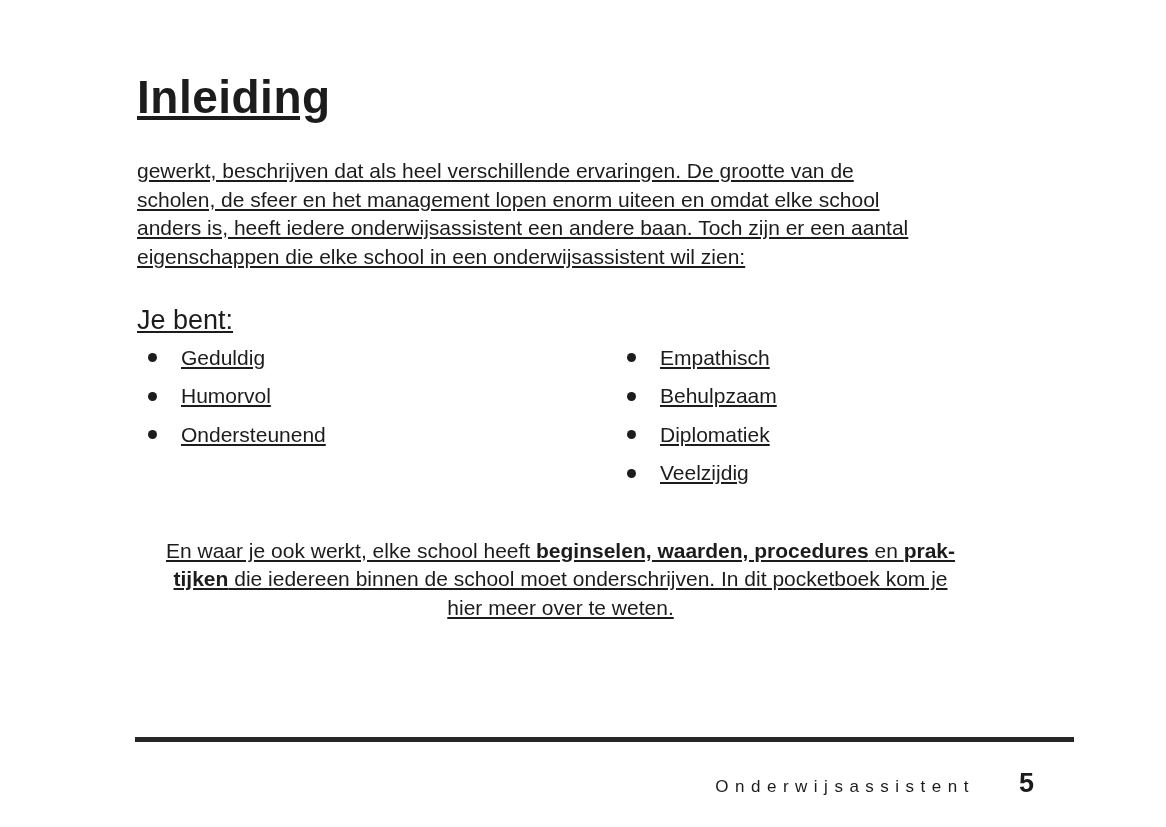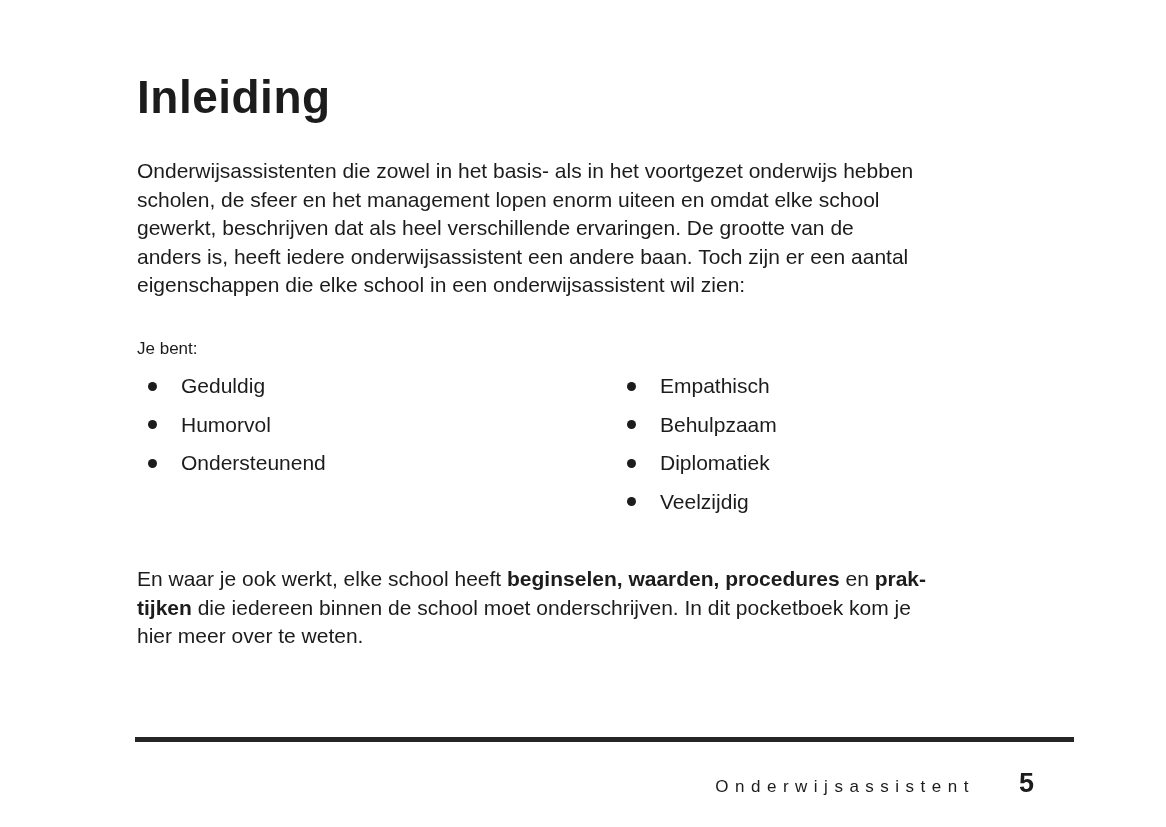--- a/index.html
+++ b/index.html
@@ -10,20 +10,21 @@
     background: var(--background, #ffffff);
     font-family: "Liberation Sans", "DejaVu Sans", sans-serif;
     color: var(--text, #1c1c1c);
     overflow: hidden;
   }
   .page {
     position: relative;
     width: 1074px;
     height: 827px;
     background: var(--background, #ffffff);
+    text-decoration: underline;
   }
   .content {
     padding-left: 137px;
     padding-right: 90px;
   }
   .doc-title {
     margin: 0;
     padding-top: 74px;
     font-size: 46px;
     line-height: 46px;
@@ -31,21 +32,21 @@
     letter-spacing: 0.5px;
   }
   .intro {
     margin: 37px 0 0 0;
     font-size: 21px;
     line-height: 28.5px;
   }
   .line { display: block; white-space: nowrap; }
   .lead {
     margin: 35px 0 0 0;
-    font-size: 17px;
+    font-size: 27px;
     line-height: 28.5px;
   }
   .columns {
     display: flex;
     margin-top: 4px;
   }
   .qual-list {
     list-style: none;
     margin: 0;
     padding: 0;
@@ -64,20 +65,21 @@
     height: 9px;
     border-radius: 50%;
     background: var(--text, #1c1c1c);
     margin-left: 11px;
   }
   .qual-text { margin-left: 24px; }
   .closing {
     margin: 44px 0 0 0;
     font-size: 21px;
     line-height: 28.5px;
+    text-align: center;
   }
   .closing strong { font-weight: 700; }
   .rule {
     position: absolute;
     left: 135px;
     right: 0;
     top: 737px;
     height: 5px;
     background: var(--rule, #262626);
   }
@@ -101,23 +103,22 @@
 </style>
 </head>
 <body>
 
 <div class="page">
   <main class="content">
 
     <h1 class="doc-title">Inleiding</h1>
 
     <p class="intro">
-      <span class="line">Onderwijsassistenten die zowel in het basis- als in het voortgezet onderwijs hebben</span>
+      <span class="line">gewerkt, beschrijven dat als heel verschillende ervaringen. De grootte van de</span>
       <span class="line">scholen, de sfeer en het management lopen enorm uiteen en omdat elke school</span>
-      <span class="line">gewerkt, beschrijven dat als heel verschillende ervaringen. De grootte van de</span>
       <span class="line">anders is, heeft iedere onderwijsassistent een andere baan. Toch zijn er een aantal</span>
       <span class="line">eigenschappen die elke school in een onderwijsassistent wil zien:</span>
     </p>
 
     <p class="lead">Je bent:</p>
 
     <div class="columns">
       <ul class="qual-list left">
         <li class="qual-item">
           <span class="dot"></span>

